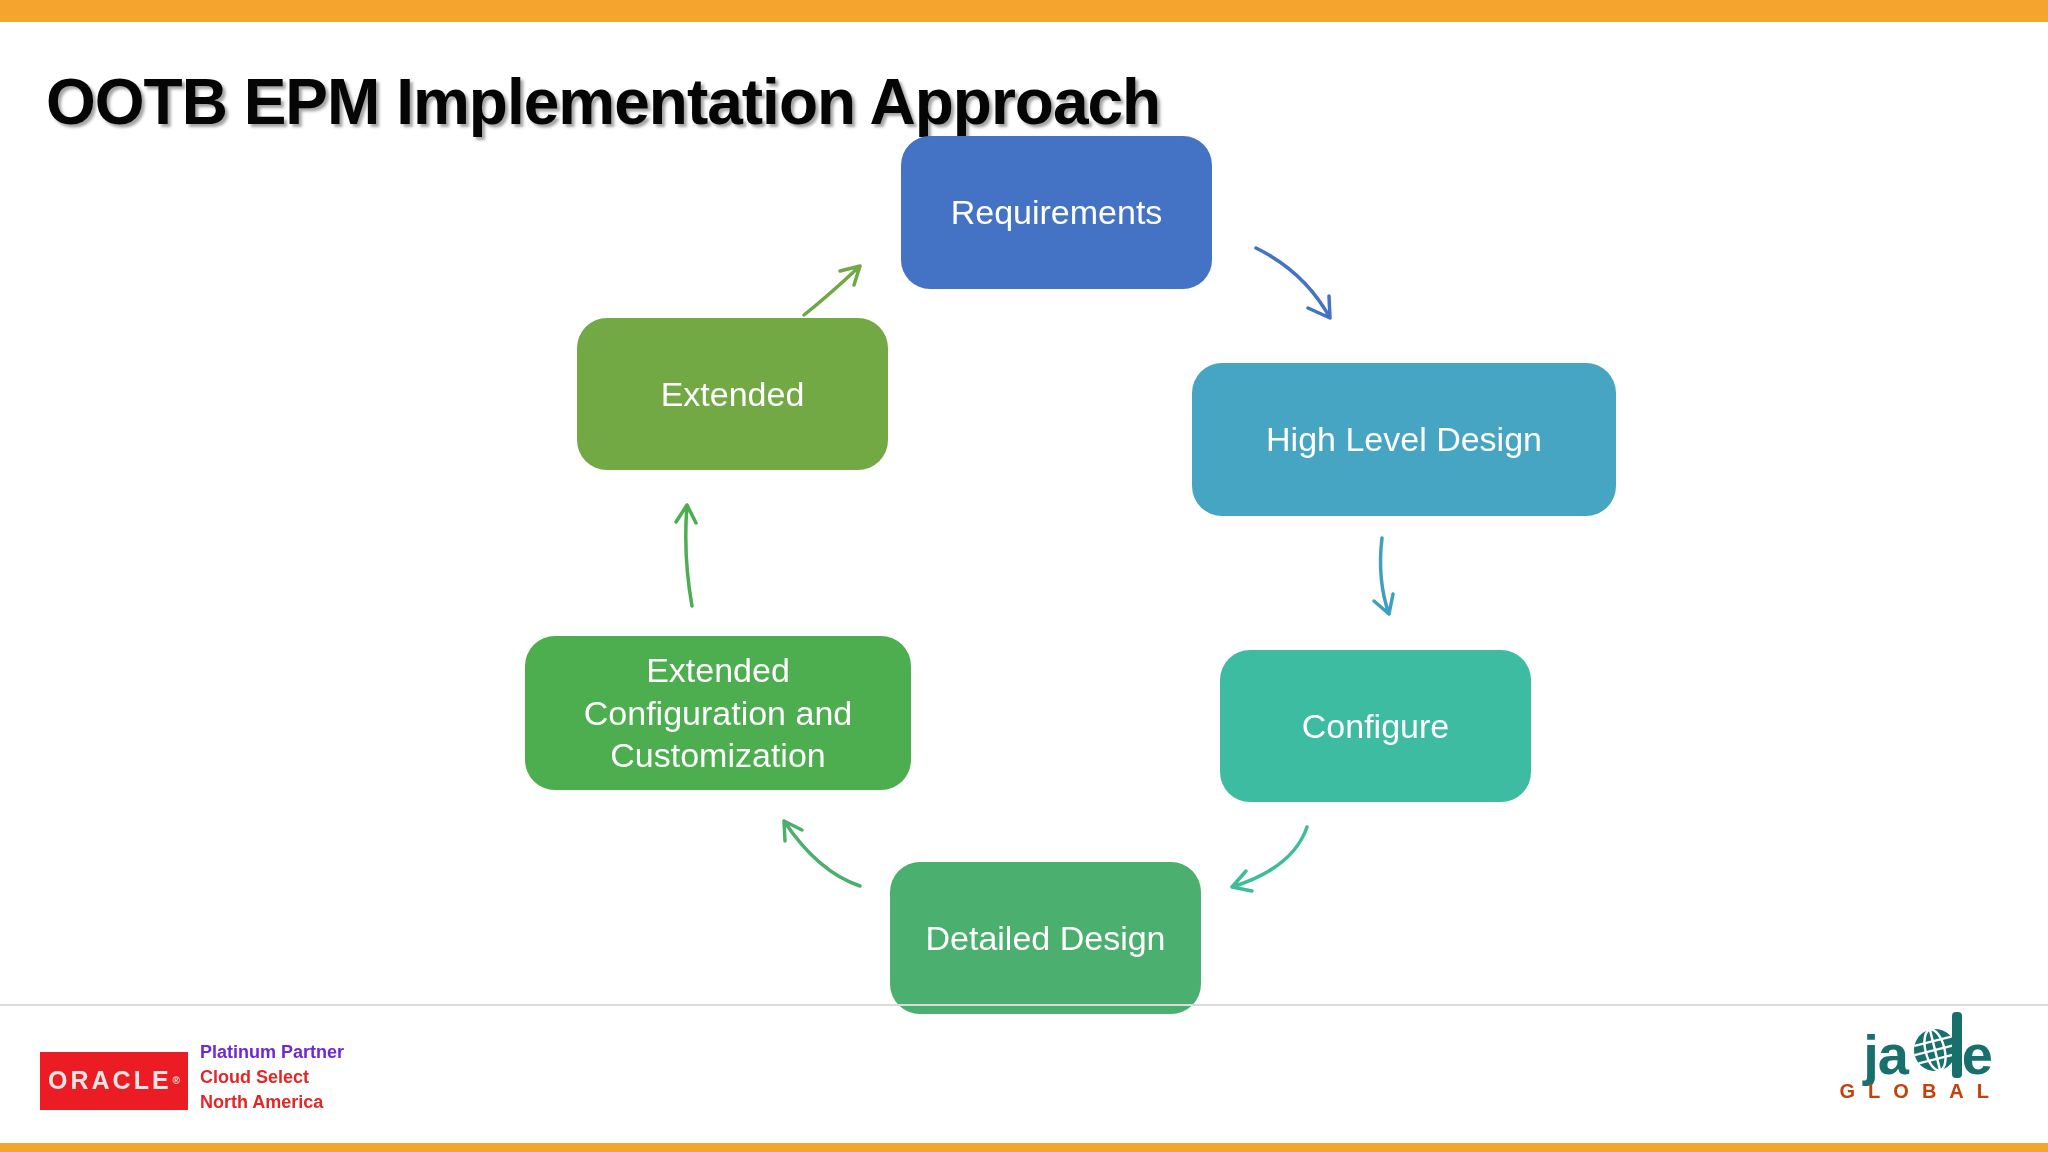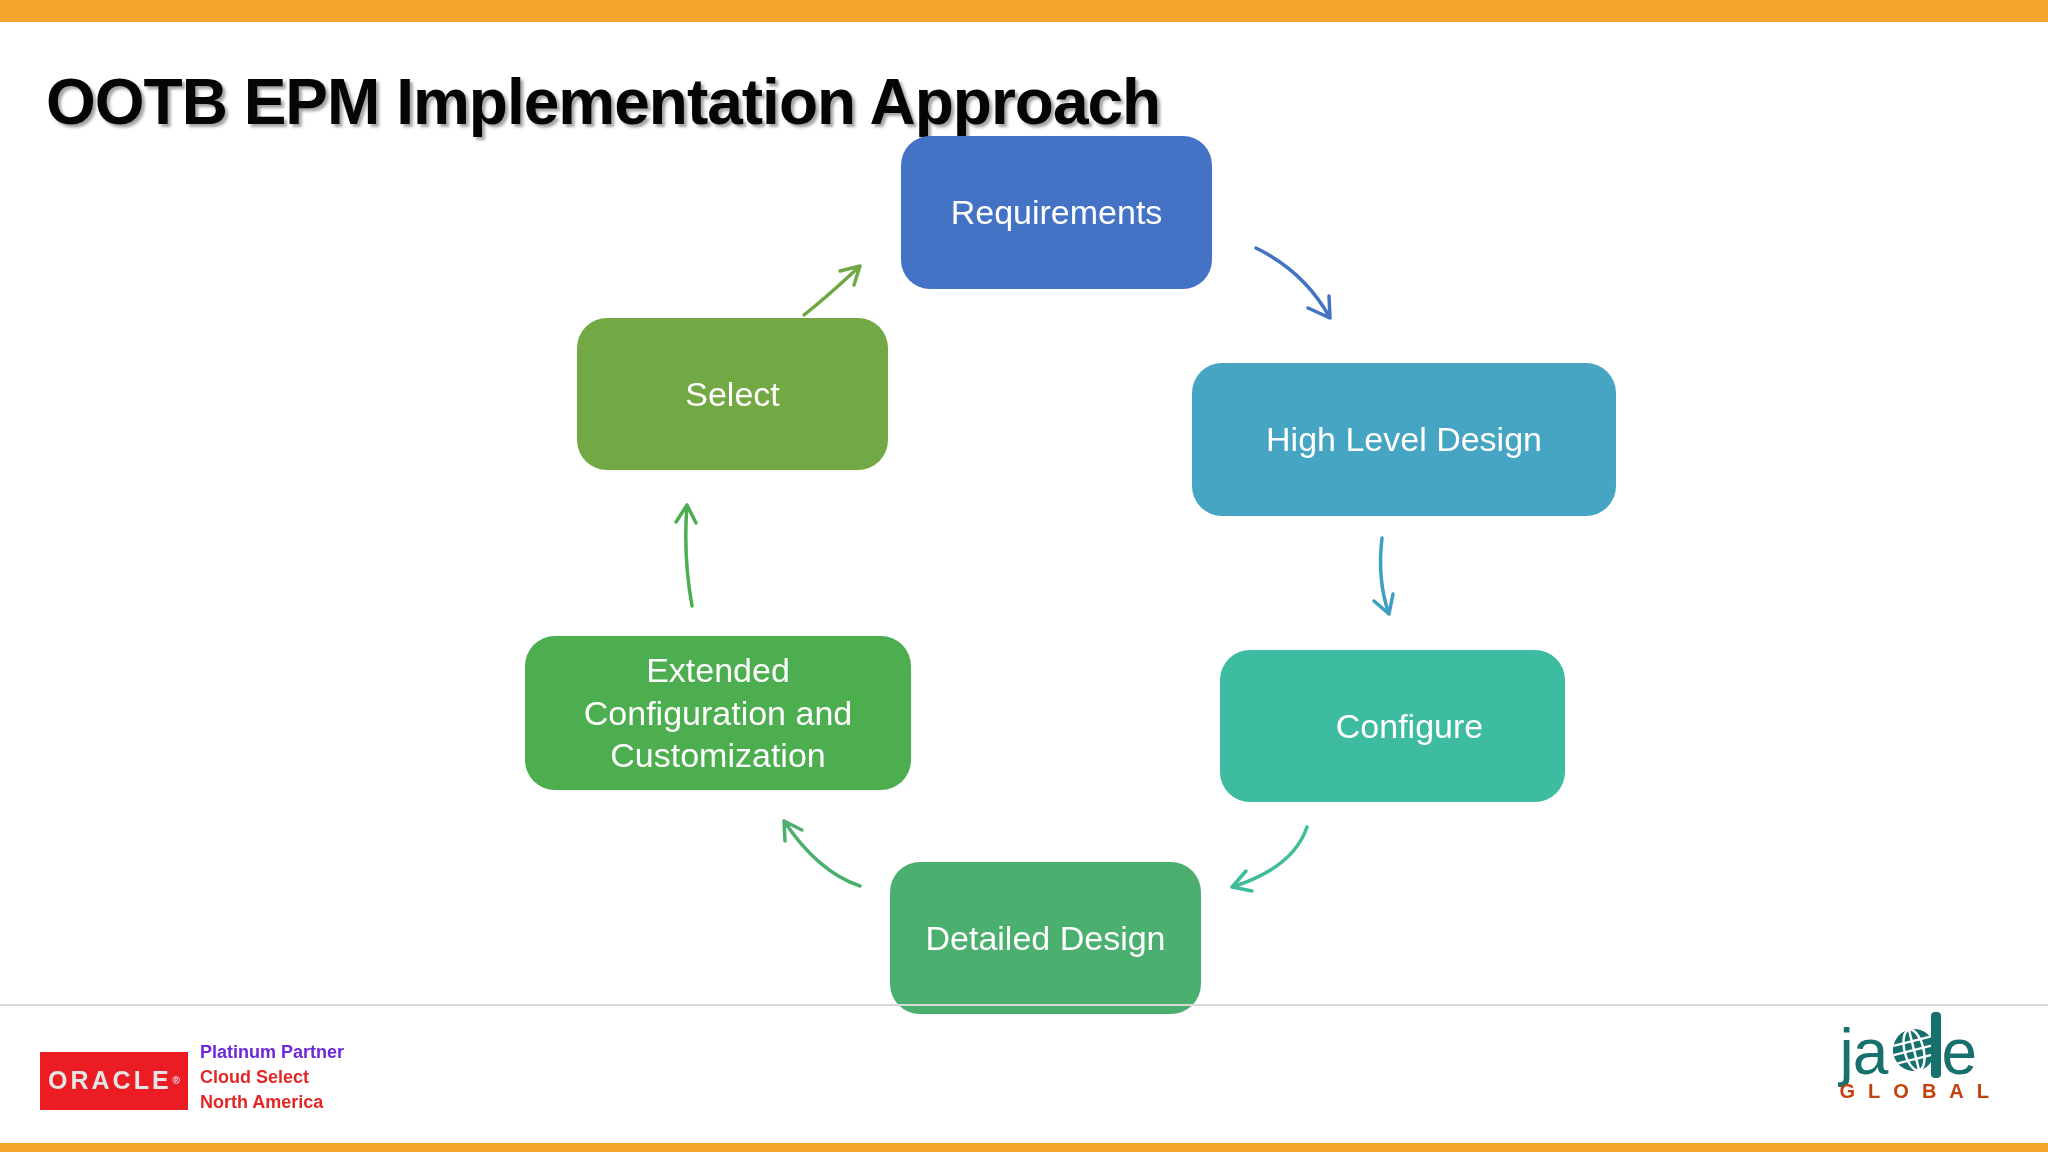--- a/index.html
+++ b/index.html
@@ -11,42 +11,42 @@
   #accent-bottom{bottom:0;height:9px;}
 
   #slide-title{position:absolute;left:46px;top:22px;font-size:64px;font-weight:bold;color:#050505;
                letter-spacing:-1px;text-shadow:3px 3px 3px rgba(90,90,90,.55);white-space:nowrap;}
 
   .box{position:absolute;border-radius:30px;display:flex;align-items:center;justify-content:center;
        color:#fff;font-size:34px;text-align:center;}
   .box .label{max-width:92%;line-height:1.26;}
   #box-requirements{left:901px;top:136px;width:311px;height:153px;border-radius:29px;}
   #box-hld{left:1192px;top:363px;width:424px;height:153px;}
-  #box-configure{left:1220px;top:650px;width:311px;height:152px;padding-left:34px;}
+  #box-configure{left:1220px;top:650px;width:311px;height:152px;}
   #box-detailed{left:890px;top:862px;width:311px;height:152px;}
   #box-extended{left:525px;top:636px;width:386px;height:154px;}
   #box-extended .label{max-width:320px;}
   #box-release{left:577px;top:318px;width:311px;height:152px;}
 
   #arrows{position:absolute;left:0;top:0;pointer-events:none;}
   #arrows path{fill:none;stroke-width:3.5;stroke-linecap:round;stroke-linejoin:round;}
 
   #footer-divider{position:absolute;left:0;top:1004px;width:2048px;height:2px;background:#DADADA;}
 
   #oracle-block{position:absolute;left:40px;top:1040px;display:flex;align-items:center;}
   #oracle-logo{width:148px;height:58px;background:#EC1C24;color:#e5e5e5;display:flex;align-items:center;
                justify-content:center;font-size:25px;font-weight:bold;letter-spacing:3px;margin-top:6px;}
   #oracle-logo sup{font-size:10px;letter-spacing:0;margin-left:1px;}
   #partner-lines{margin-left:12px;font-weight:bold;font-size:18px;line-height:25px;}
   .partner-black{color:#6d28d9;}
   .partner-red{color:#E32726;}
 
   #jade-block{position:absolute;right:56px;top:1012px;text-align:right;}
-  #jade-word{display:flex;align-items:flex-end;color:#17706C;
-             font-size:64px;font-weight:normal;line-height:0.82;letter-spacing:-1px;}
+  #jade-word{display:flex;align-items:flex-end;justify-content:flex-end;color:#17706C;
+             font-size:56px;font-weight:bold;line-height:0.82;letter-spacing:-1px;}
   #jade-globe{margin:0 0 4px 3px;}
   #jade-dstem{display:inline-block;width:10px;height:66px;background:#17706C;border-radius:4px;
               margin-left:-7px;}
   #jade-global-text{color:#c2410c;font-size:20px;font-weight:bold;letter-spacing:13px;margin-top:2px;
                     margin-right:-10px;}
 </style>
 </head>
 <body>
 
 <div id="slide">
@@ -78,21 +78,21 @@
 
   <div id="box-detailed" class="box" style="background: rgb(75, 176, 111);">
     <span class="label">Detailed Design</span>
   </div>
 
   <div id="box-extended" class="box" style="background: rgb(76, 174, 79);">
     <span class="label">Extended Configuration and Customization</span>
   </div>
 
   <div id="box-release" class="box" style="background: rgb(115, 169, 68);">
-    <span class="label">Select</span>
+    <span class="label">Extended</span>
   </div>
 
   <div id="footer-divider"></div>
 
   <div id="oracle-block">
     <div id="oracle-logo">
       <span>ORACLE</span>
         <sup>®</sup>
     </div>
     <div id="partner-lines">

